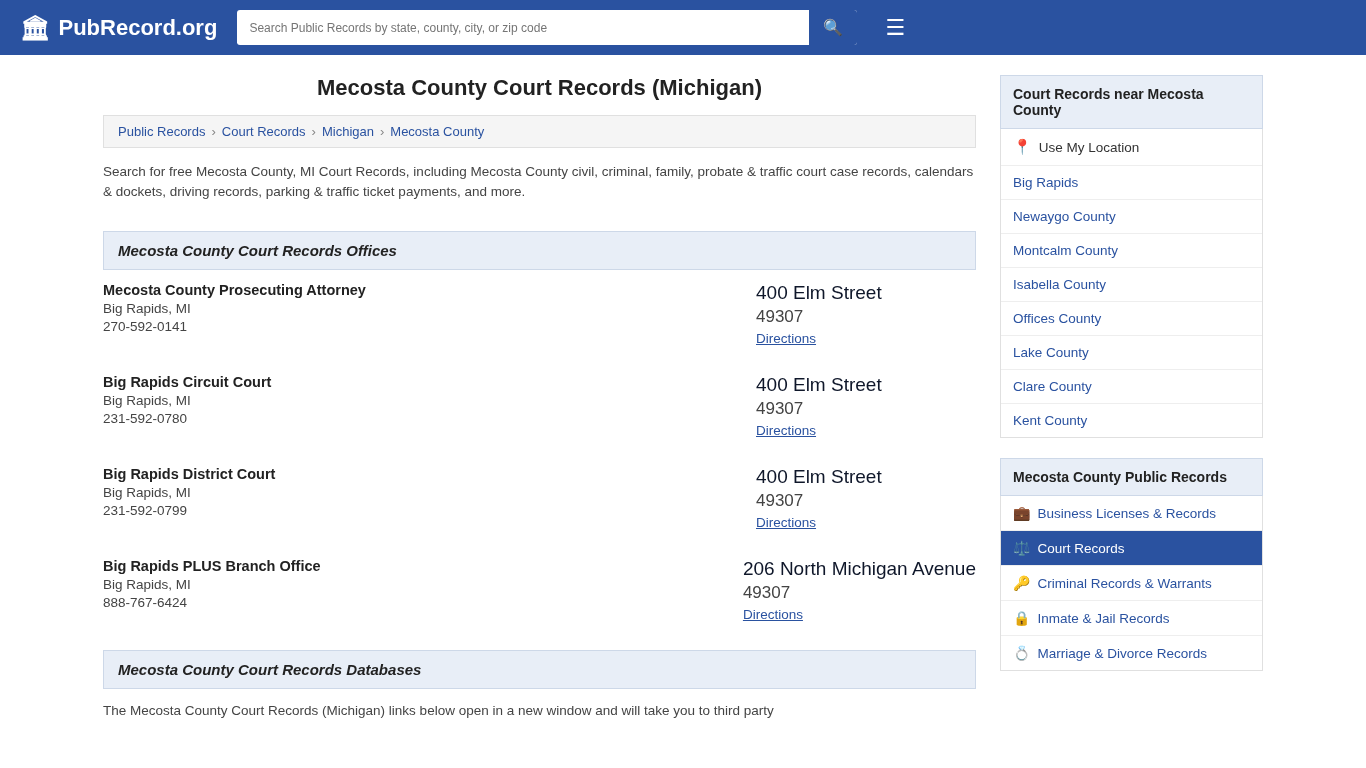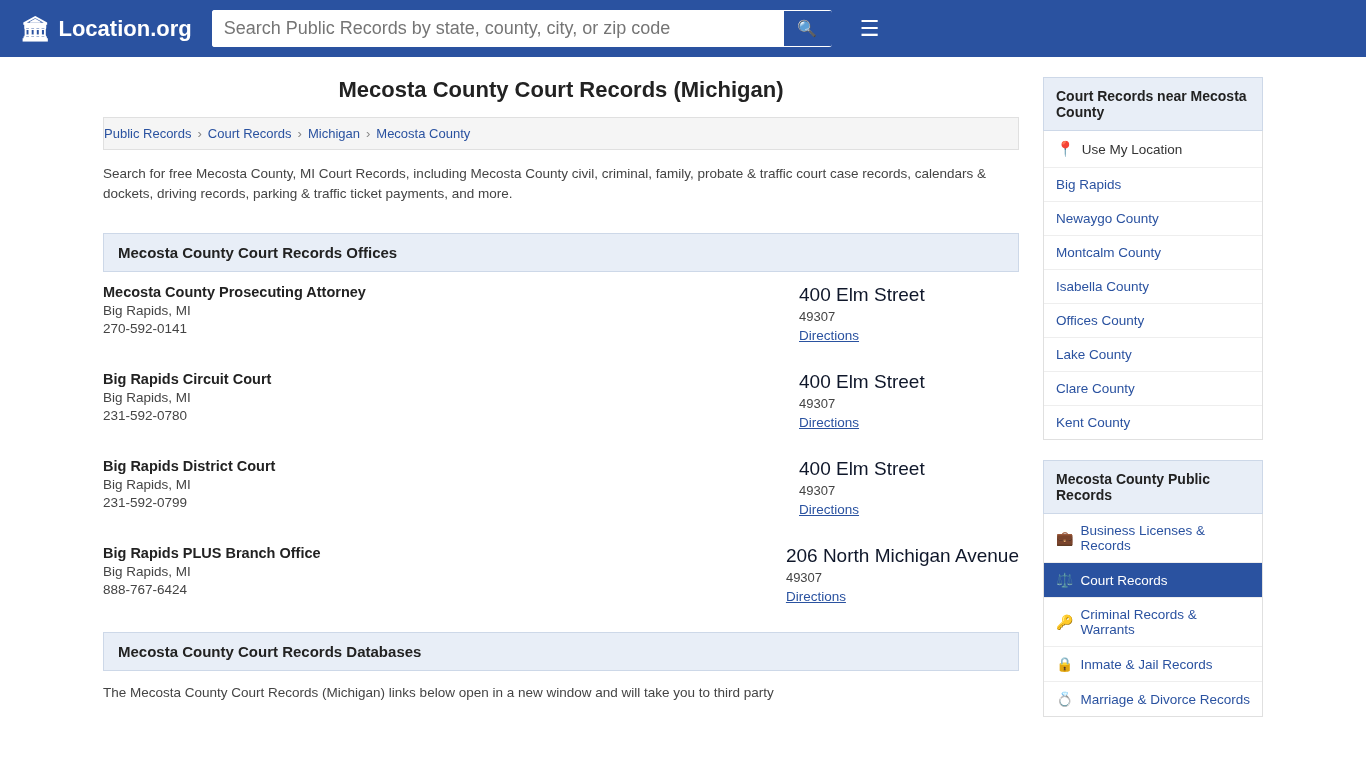--- a/index.html
+++ b/index.html
@@ -31,21 +31,21 @@
       display: flex;
       align-items: center;
       background: #fff;
       border-radius: 3px;
       overflow: hidden;
     }
     .search-bar input {
       flex: 1;
       border: none;
       padding: 8px 12px;
-      font-size: 18px;
+      font-size: 12px;
       outline: none;
       color: #555;
     }
     .search-bar button {
       background: #2a52a0;
       border: none;
       padding: 8px 14px;
       cursor: pointer;
       color: #fff;
       font-size: 16px;
@@ -76,21 +76,21 @@
     .page-title {
       font-size: 22px;
       font-weight: bold;
       color: #222;
       margin-bottom: 14px;
       text-align: center;
     }
     .breadcrumb {
       background: #f5f5f5;
       border: 1px solid #e0e0e0;
-      padding: 8px 0;
+      padding: 8px 14px;
       font-size: 13px;
       color: #555;
       margin-bottom: 14px;
       display: flex;
       align-items: center;
       gap: 6px;
       flex-wrap: wrap;
     }
     .breadcrumb a {
       color: #2a52a0;
@@ -107,20 +107,21 @@
 
     
     .section-header {
       background: #e8eef7;
       border: 1px solid #cdd8e8;
       padding: 10px 14px;
       font-size: 15px;
       font-weight: bold;
       color: #222;
       margin-bottom: 12px;
+      font-style: italic;
     }
 
     .offices-count {
       font-size: 13.5px;
       color: #444;
       margin-bottom: 18px;
     }
 
     
     .office-entry {
@@ -150,39 +151,39 @@
       min-width: 220px;
       text-align: left;
     }
     .office-street {
       color: #0f172a;
       font-size: 19px;
       margin-bottom: 3px;
     }
     .office-zip {
       color: #444;
-      font-size: 13px;
+      font-size: 17px;
       margin-bottom: 3px;
     }
     .directions-link {
       color: #2a52a0;
       text-decoration: underline;
       font-size: 13.5px;
       cursor: pointer;
     }
 
     .databases-intro {
       font-size: 13.5px;
       color: #444;
       line-height: 1.5;
     }
 
     
     .sidebar {
-      width: 220px;
+      width: 263px;
       flex-shrink: 0;
     }
     .sidebar-section-header {
       background: #e8eef7;
       border: 1px solid #cdd8e8;
       padding: 10px 12px;
       font-size: 14px;
       font-weight: bold;
       color: #222;
       margin-bottom: 0;
@@ -253,21 +254,21 @@
       font-size: 14px;
       color: #555;
     }
   </style>
 </head>
 <body>
 
 <header class="header">
   <div class="header-logo">
     <span class="logo-icon">🏛</span>
-    <span>Location.org</span>
+    <span>PubRecord.org</span>
   </div>
   <div class="search-bar">
     <input type="text" placeholder="Search Public Records by state, county, city, or zip code" style="">
     <button>🔍</button>
   </div>
   <button class="hamburger-btn">☰</button>
 </header>
 
 <div class="main-wrapper">
 

